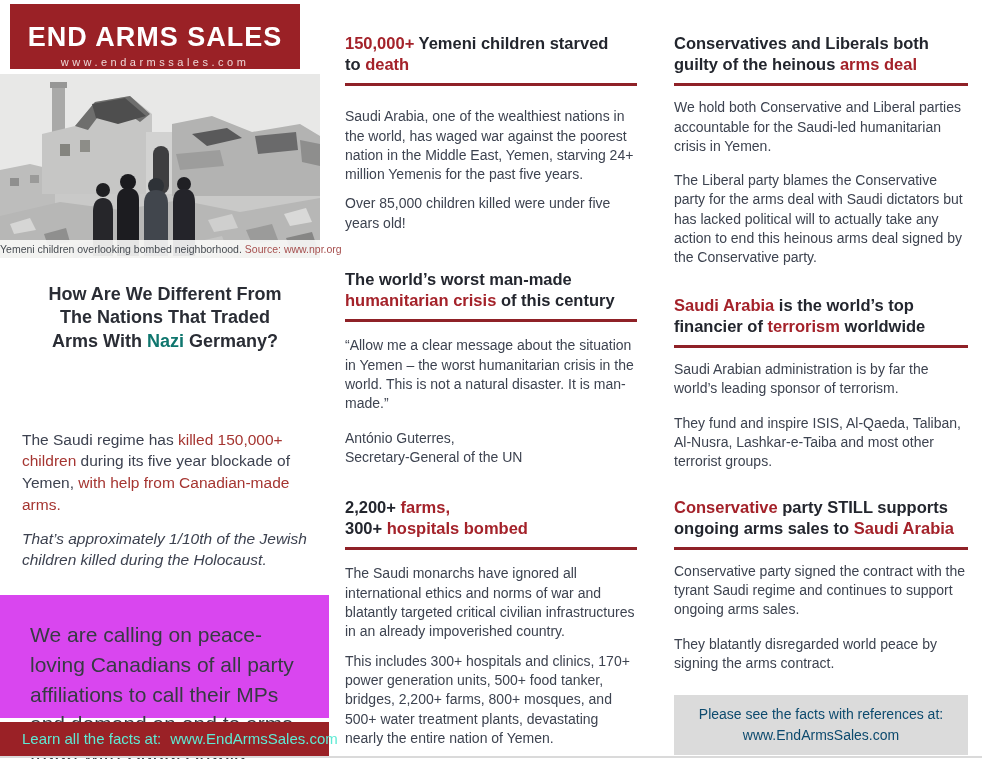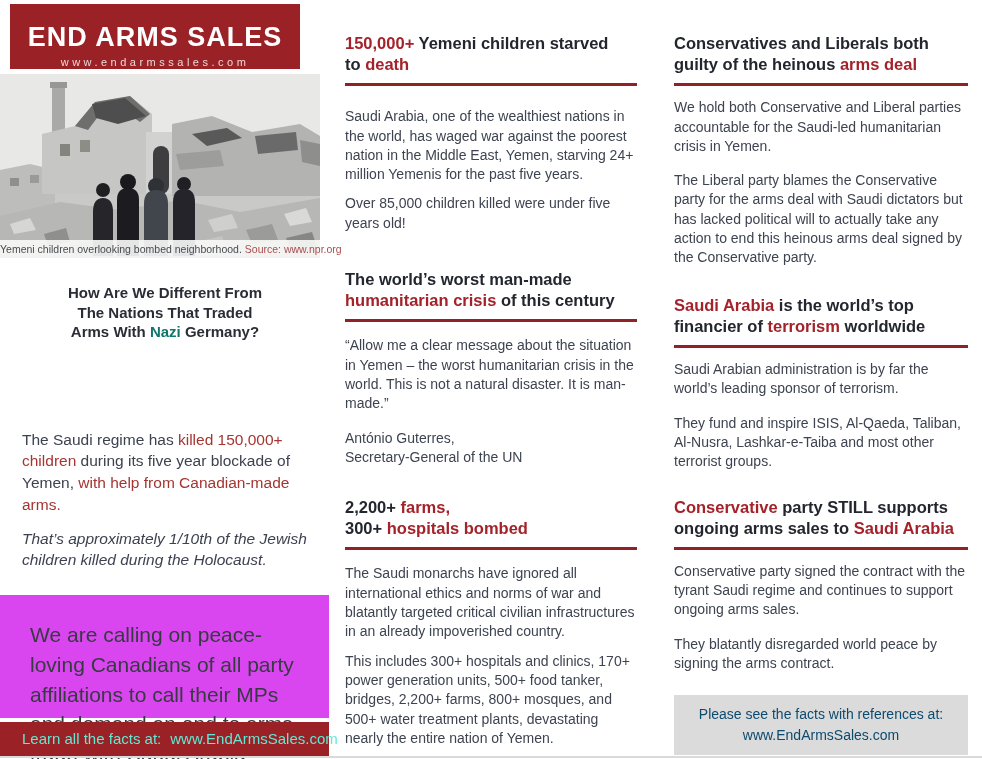--- a/index.html
+++ b/index.html
@@ -10,21 +10,21 @@
   .col-left{position:absolute;left:0;top:0;width:330px;height:759px;}
   .masthead{position:absolute;left:10px;top:4px;width:290px;height:65px;background:#9A2126;color:#ffffff;text-align:center;box-sizing:border-box;padding-top:19px;}
   .masthead-title{font-size:27px;font-weight:bold;letter-spacing:1px;line-height:1.1;}
   .masthead-url{font-size:11px;letter-spacing:3.5px;color:#EDD7D6;margin-top:3px;}
 
   .photo{position:absolute;left:0;top:74px;width:320px;height:184px;background:#E8E8E7;}
   .photo svg{display:block;}
   .photo-caption{position:absolute;left:0;bottom:0;width:100%;height:18px;background:rgba(247,247,246,0.92);font-size:10.5px;line-height:18px;text-align:center;color:#474C52;white-space:nowrap;}
   .caption-source{color:#A64F4E;text-align:center;}
 
-  .headline{position:absolute;left:8px;top:283px;width:314px;text-align:center;font-size:15px;font-weight:bold;color:#2A2D35;line-height:1.3;}
+  .headline{position:absolute;left:8px;top:283px;width:314px;text-align:center;font-size:18px;font-weight:bold;color:#2A2D35;line-height:1.3;}
   .red{color:#0f766e;}
   .l-para{position:absolute;left:22px;width:292px;font-size:15.5px;line-height:1.4;color:#3D4250;}
   .lp1{top:413px;}
   .lp2{top:512px;font-style:italic;}
   .l-para .red{color:#A53531;}
 
   .callout{position:absolute;left:0;top:595px;width:329px;height:123px;background:#d946ef;box-sizing:border-box;padding:25px 24px 0 30px;font-size:21px;line-height:1.42;color:#363B42;}
 
   .footer-bar{position:absolute;left:0;top:722px;width:329px;height:34px;background:#9A2126;color:#5eead4;font-size:15px;line-height:34px;box-sizing:border-box;padding-left:22px;white-space:nowrap;}
   .footer-bar .url{margin-left:9px;}

